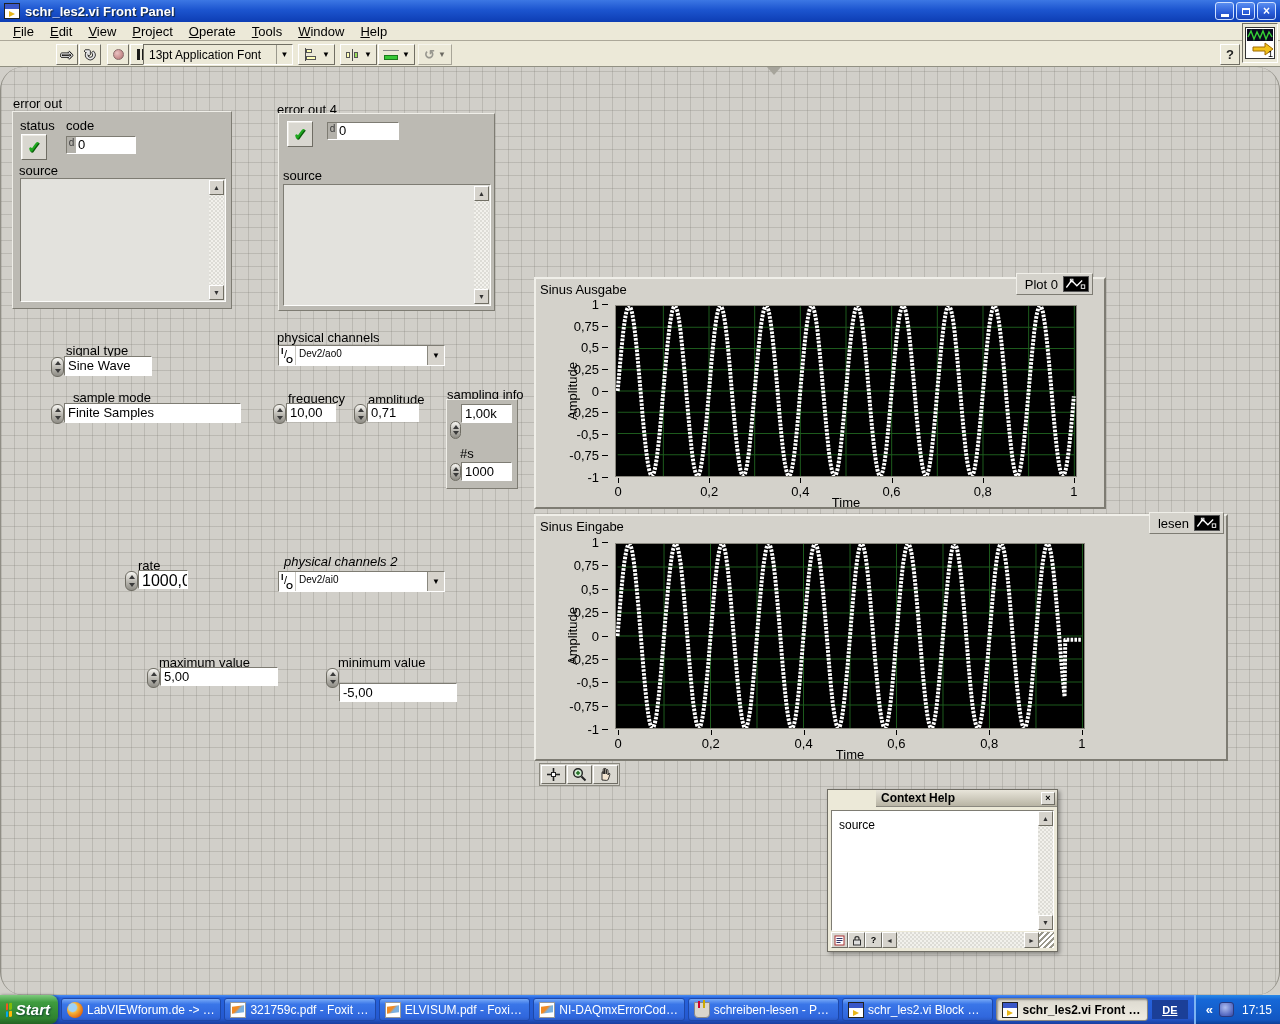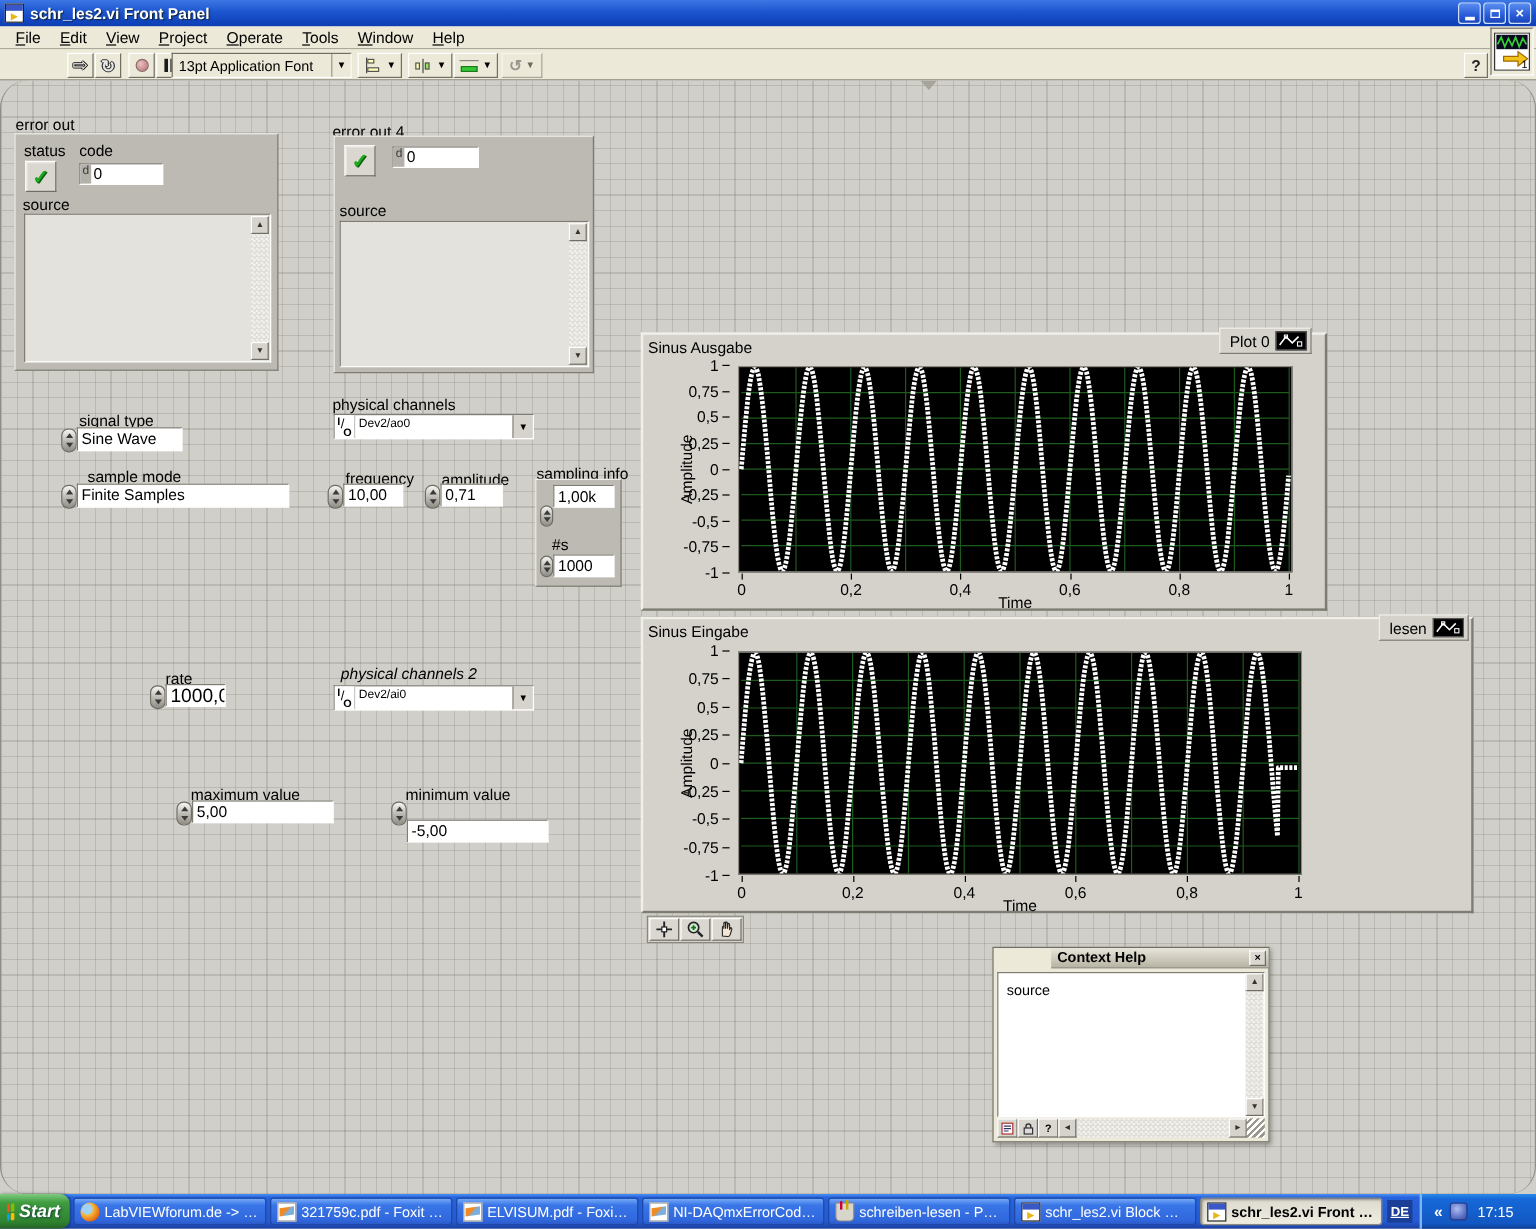--- a/index.html
+++ b/index.html
@@ -125,21 +125,21 @@
   .ticon { width:16px; height:16px; flex:0 0 16px; position:relative; }
   .firefox-ic { border-radius:50%; background:radial-gradient(circle at 35% 35%,#9ed2f7 0 26%,#f7b63c 36%,#e1650e 75%,#b54708 100%); }
   .foxit-ic { background:#fff; border:1px solid #999; }
   .foxit-ic::after { content:''; position:absolute; left:1px; top:3px; width:12px; height:7px; background:linear-gradient(135deg,#f08a24 40%,#7ab0e0 60%); transform:skewY(-8deg); }
   .paint-ic { background:#d8d5cc; border:1px solid #888; border-radius:0 0 4px 4px; }
   .paint-ic::before { content:''; position:absolute; left:3px; top:-2px; width:2px; height:7px; background:#c03; }
   .paint-ic::after { content:''; position:absolute; left:8px; top:-3px; width:2px; height:8px; background:#ca0; }
   .lv-ic { background:#fff; border:1px solid #222; }
   .lv-ic::before { content:''; position:absolute; left:0; top:0; right:0; height:5px; background:#3a57c8; }
   .lv-ic::after { content:''; position:absolute; left:4px; top:7px; width:0; height:0; border-left:6px solid #e8b619; border-top:3px solid transparent; border-bottom:3px solid transparent; }
-  .lang-box { margin-left:4px; width:21px; height:19px; background:#1b3f98; color:#fff; font-size:11px; font-weight:bold; display:flex; align-items:center; justify-content:center;text-decoration:underline; }
+  .lang-box { margin-left:4px; width:36px; height:19px; background:#1b3f98; color:#fff; font-size:11px; font-weight:bold; display:flex; align-items:center; justify-content:center;text-decoration:underline; }
   .tray { margin-left:6px; height:29px; flex:1; display:flex; align-items:center; gap:6px; padding:0 8px 0 10px;
     background:linear-gradient(180deg,#2a8ae8 0%,#1668d8 15%,#1257c2 85%,#0d3f96 100%); border-left:2px solid #7db4f2; }
   .chevron { color:#fff; font-size:13px; font-weight:bold; }
   .tray-ic { width:15px; height:15px; border-radius:3px; background:radial-gradient(circle at 40% 35%,#aebdf0,#5468c0 70%,#3a4a9a); border:1px solid #2a3a80; }
   .tray-time { color:#fff; font-size:12px; margin-left:2px; }
 </style>
 </head>
 <body>
 
 <div class="titlebar">

